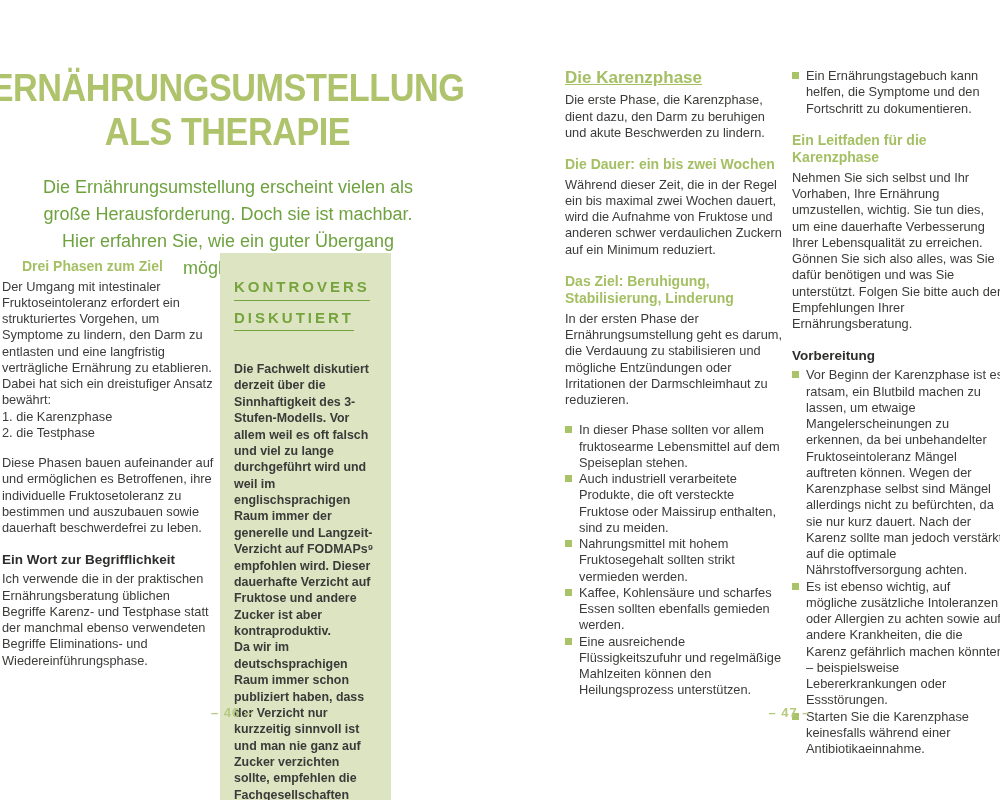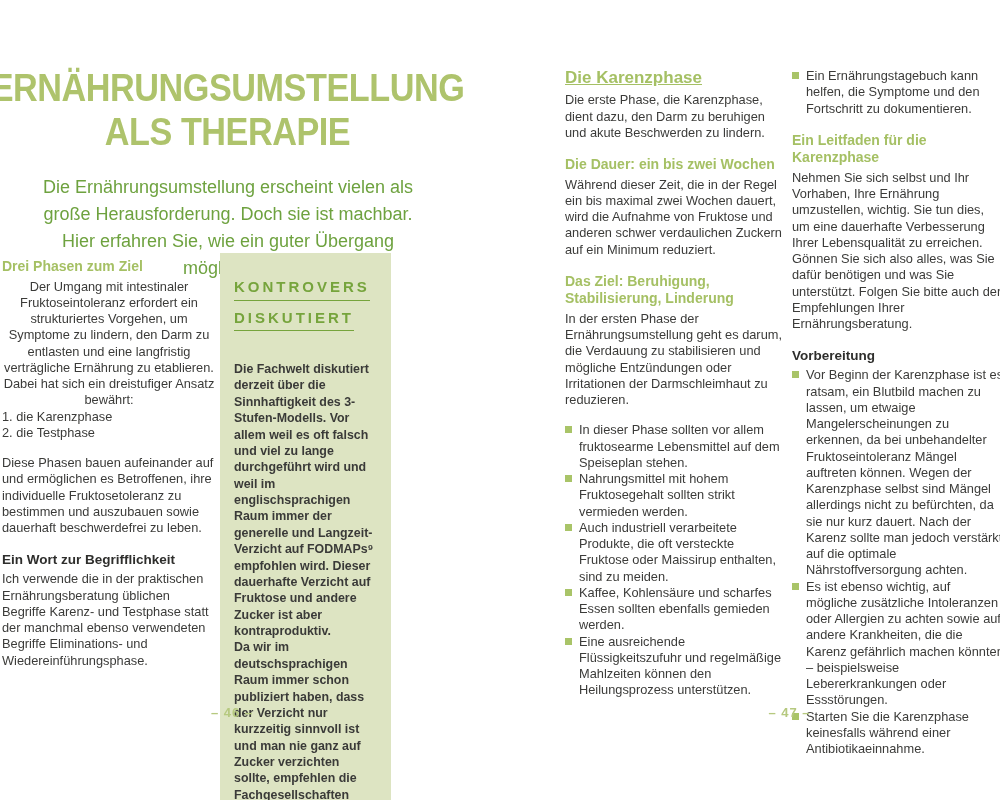--- a/index.html
+++ b/index.html
@@ -33,23 +33,23 @@
     margin: 15px 0 3px 0; line-height: 1.25;
   }
   .h-green-lg {
     color: #a5c064; font-weight: bold; font-size: 17px;
     margin: 0 0 4px 0; line-height: 1.2; text-decoration: underline;
   }
   .h-black {
     color: #2e2e2c; font-weight: bold; font-size: 13.5px;
     margin: 15px 0 3px 0;
   }
-  .first { margin-top: 0; }
+  .first { margin-top: 0; margin-left: 20px; }
   .col p { margin: 0 0 14px 0; }
-  .col p.tight { margin-bottom: 0; text-align: center; }
+  .col p.tight { margin-bottom: 0; }
   .numlist div { line-height: 1.27; }
   .numlist { margin-bottom: 14px; }
 
   ul.sq { list-style: none; }
   ul.sq li { display: flex; gap: 7px; }
   .bullet-sq {
     flex: 0 0 auto; width: 7px; height: 7px; margin-top: 4px;
     background: #a9c468;
   }
   .bullet-tx { flex: 1; }
@@ -122,25 +122,25 @@
     <p>Während dieser Zeit, die in der Regel ein bis maximal zwei Wochen dauert, wird die Aufnahme von Fruktose und anderen schwer verdaulichen Zuckern auf ein Minimum reduziert.</p>
     <h3 class="h-green-sm">Das Ziel: Beruhigung, Stabilisierung, Linderung</h3>
     <p>In der ersten Phase der Ernährungsumstellung geht es darum, die Verdauung zu stabilisieren und mögliche Entzündungen oder Irritationen der Darmschleimhaut zu reduzieren.</p>
     <ul class="sq">
       <li>
           <span class="bullet-sq"></span>
           <span class="bullet-tx">In dieser Phase sollten vor allem fruktosearme Lebensmittel auf dem Speiseplan stehen.</span>
         </li>
       <li>
           <span class="bullet-sq"></span>
-          <span class="bullet-tx">Nahrungsmittel mit hohem Fruktosegehalt sollten strikt vermieden werden.</span>
+          <span class="bullet-tx">Auch industriell verarbeitete Produkte, die oft versteckte Fruktose oder Maissirup enthalten, sind zu meiden.</span>
         </li>
       <li>
           <span class="bullet-sq"></span>
-          <span class="bullet-tx">Auch industriell verarbeitete Produkte, die oft versteckte Fruktose oder Maissirup enthalten, sind zu meiden.</span>
+          <span class="bullet-tx">Nahrungsmittel mit hohem Fruktosegehalt sollten strikt vermieden werden.</span>
         </li>
       <li>
           <span class="bullet-sq"></span>
           <span class="bullet-tx">Kaffee, Kohlensäure und scharfes Essen sollten ebenfalls gemieden werden.</span>
         </li>
       <li>
           <span class="bullet-sq"></span>
           <span class="bullet-tx">Eine ausreichende Flüssigkeitszufuhr und regelmäßige Mahlzeiten können den Heilungsprozess unterstützen.</span>
         </li>
     </ul>

